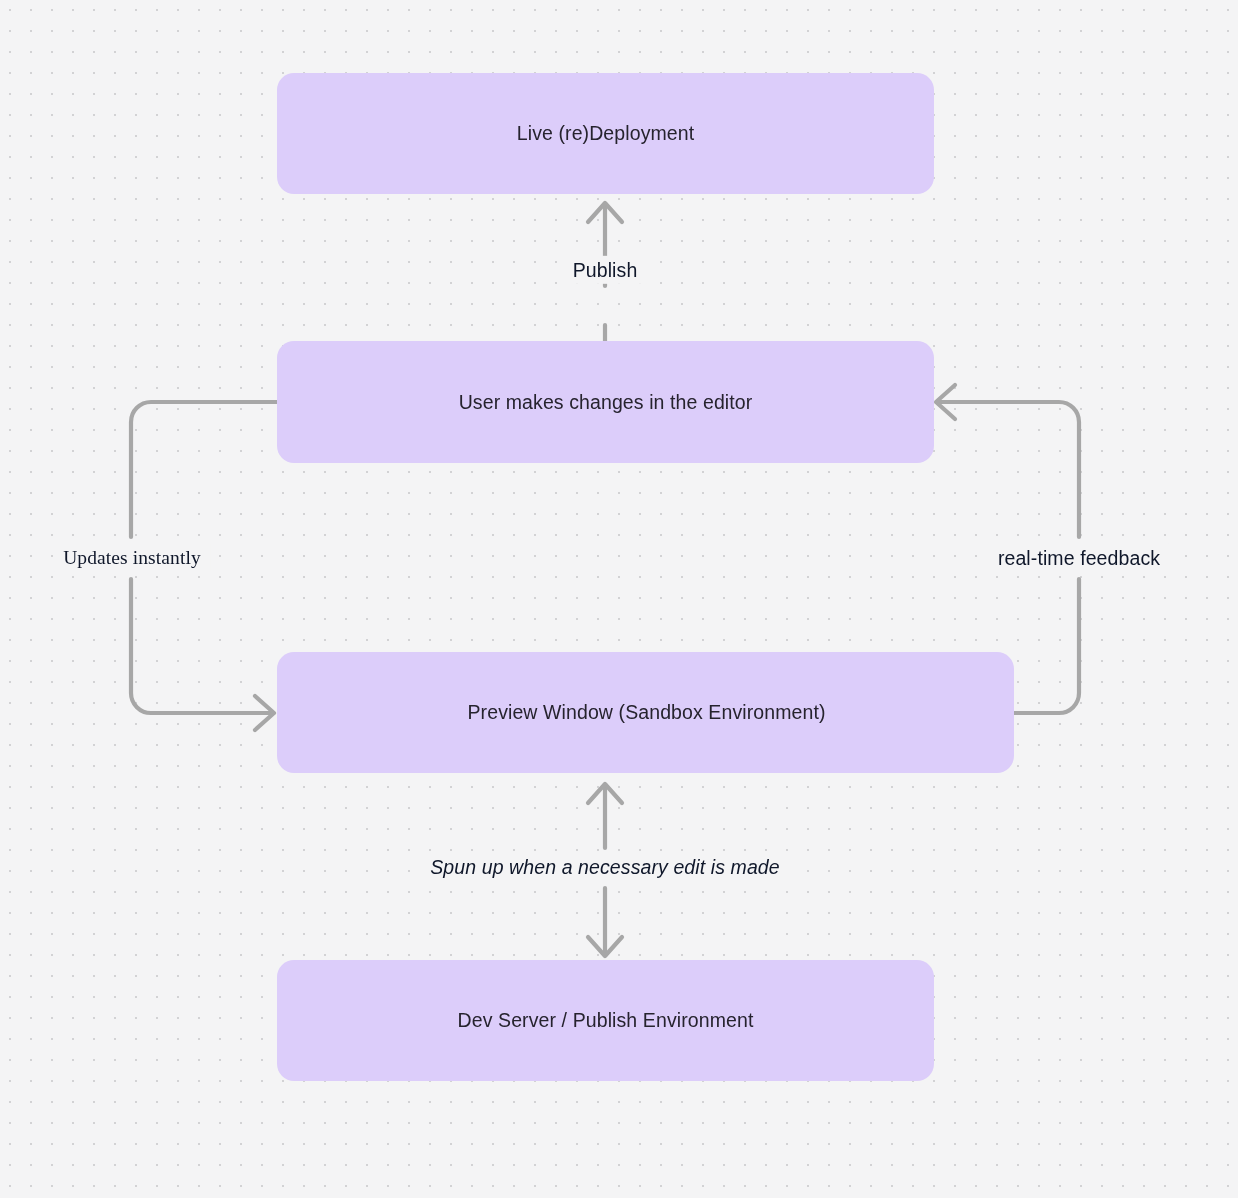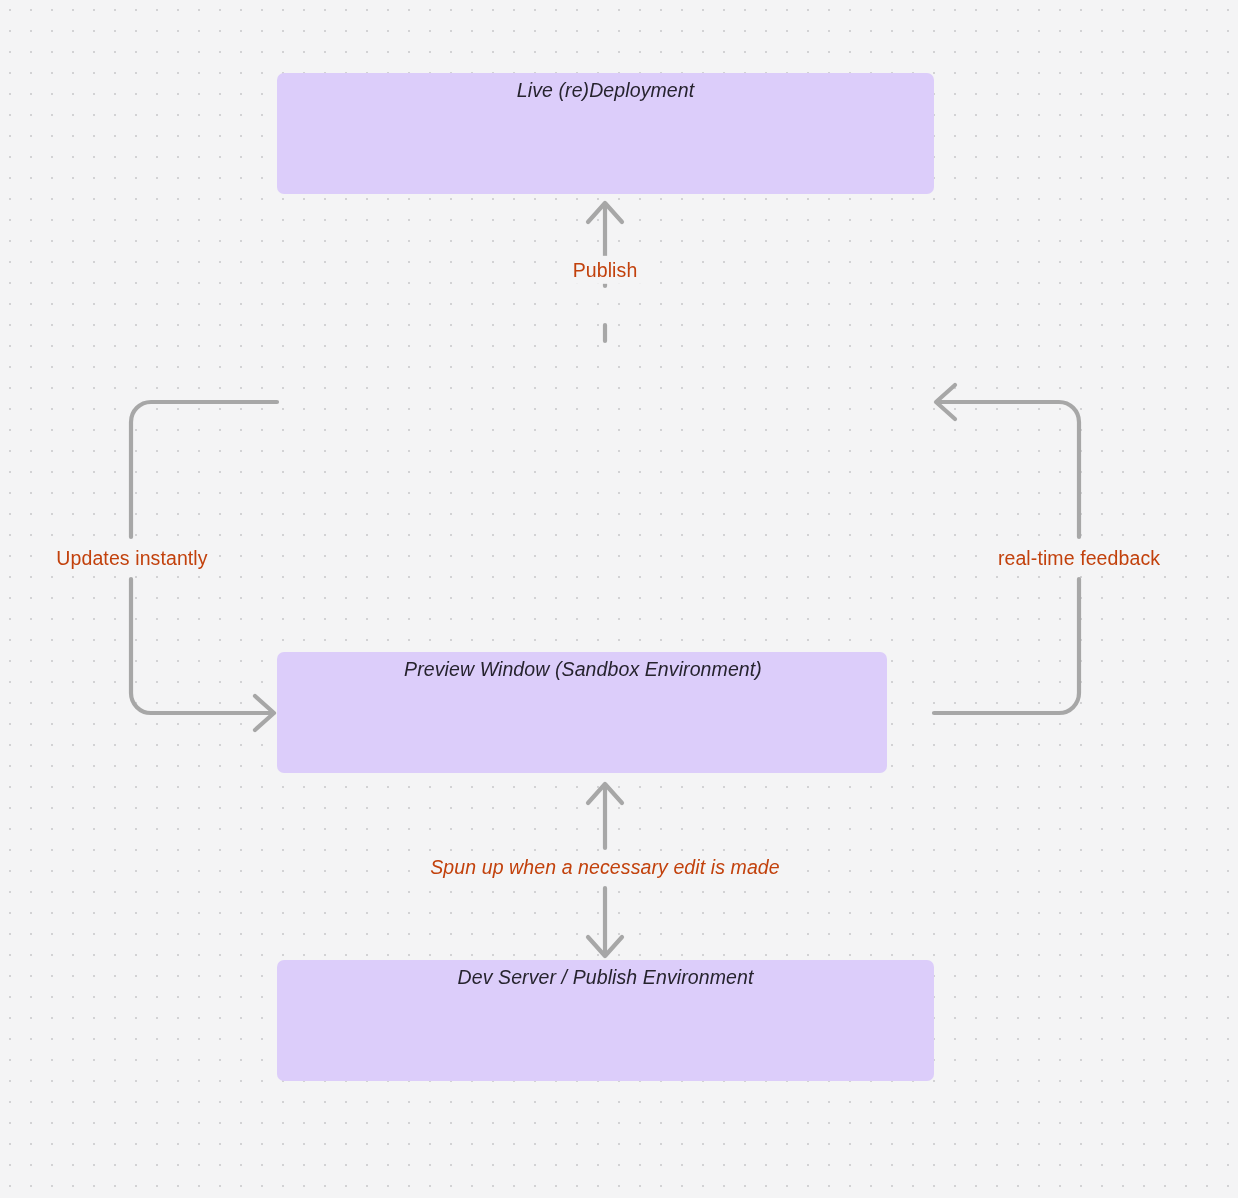--- a/index.html
+++ b/index.html
@@ -26,34 +26,34 @@
     top: 0;
     width: 1238px;
     height: 1198px;
     pointer-events: none;
   }
 
   .node {
     position: absolute;
     box-sizing: border-box;
     background: #dccdfa;
-    border-radius: 7px;
+    border-radius: 17px;
     display: flex;
+    align-items: center;
     justify-content: center;
     color: #26232e;
     font-size: 19.5px;
     letter-spacing: 0.1px;
     text-align: center;
     padding: 6px 18px;
-    font-style: italic;
   }
 
   .edge-label {
     position: absolute;
-    color: #c2410c;
+    color: #0f172a;
     font-size: 19.5px;
     letter-spacing: 0.1px;
     white-space: nowrap;
     background: #f4f4f5;
     padding: 2px 9px;
     line-height: 1.25;
   }
   .edge-label.center {
     transform: translate(-50%, -50%);
   }
@@ -91,30 +91,33 @@
         <path d="M 588 937 L 605 956 L 622 937"></path>
       </g>
 
     </g>
   </svg>
 
   <div class="node" style="left:277px; top:73px; width:657px; height:121px;">
     <span>Live (re)Deployment</span>
   </div>
 
+  <div class="node" style="left:277px; top:341px; width:657px; height:122px;">
+    <span>User makes changes in the editor</span>
+  </div>
 
-  <div class="node" style="left:277px; top:652px; width:610px; height:121px;padding-left:20px;">
+  <div class="node" style="left:277px; top:652px; width:737px; height:121px;padding-left:20px;">
     <span>Preview Window (Sandbox Environment)</span>
   </div>
 
   <div class="node" style="left:277px; top:960px; width:657px; height:121px;">
     <span>Dev Server / Publish Environment</span>
   </div>
 
   <div class="edge-label center" style="left:605px; top:270px;">Publish</div>
 
-  <div class="edge-label center" style="left:132px; top:558px;">Updates instantly</div>
+  <div class="edge-label center" style="left:132px; top:558px;font-family:Liberation Serif, serif;">Updates instantly</div>
 
   <div class="edge-label center" style="left:1079px; top:558px;">real-time feedback</div>
 
   <div class="edge-label center" style="left:605px; top:867px;font-style:italic;">Spun up when a necessary edit is made</div>
 
 </div>
 
 </body></html>

